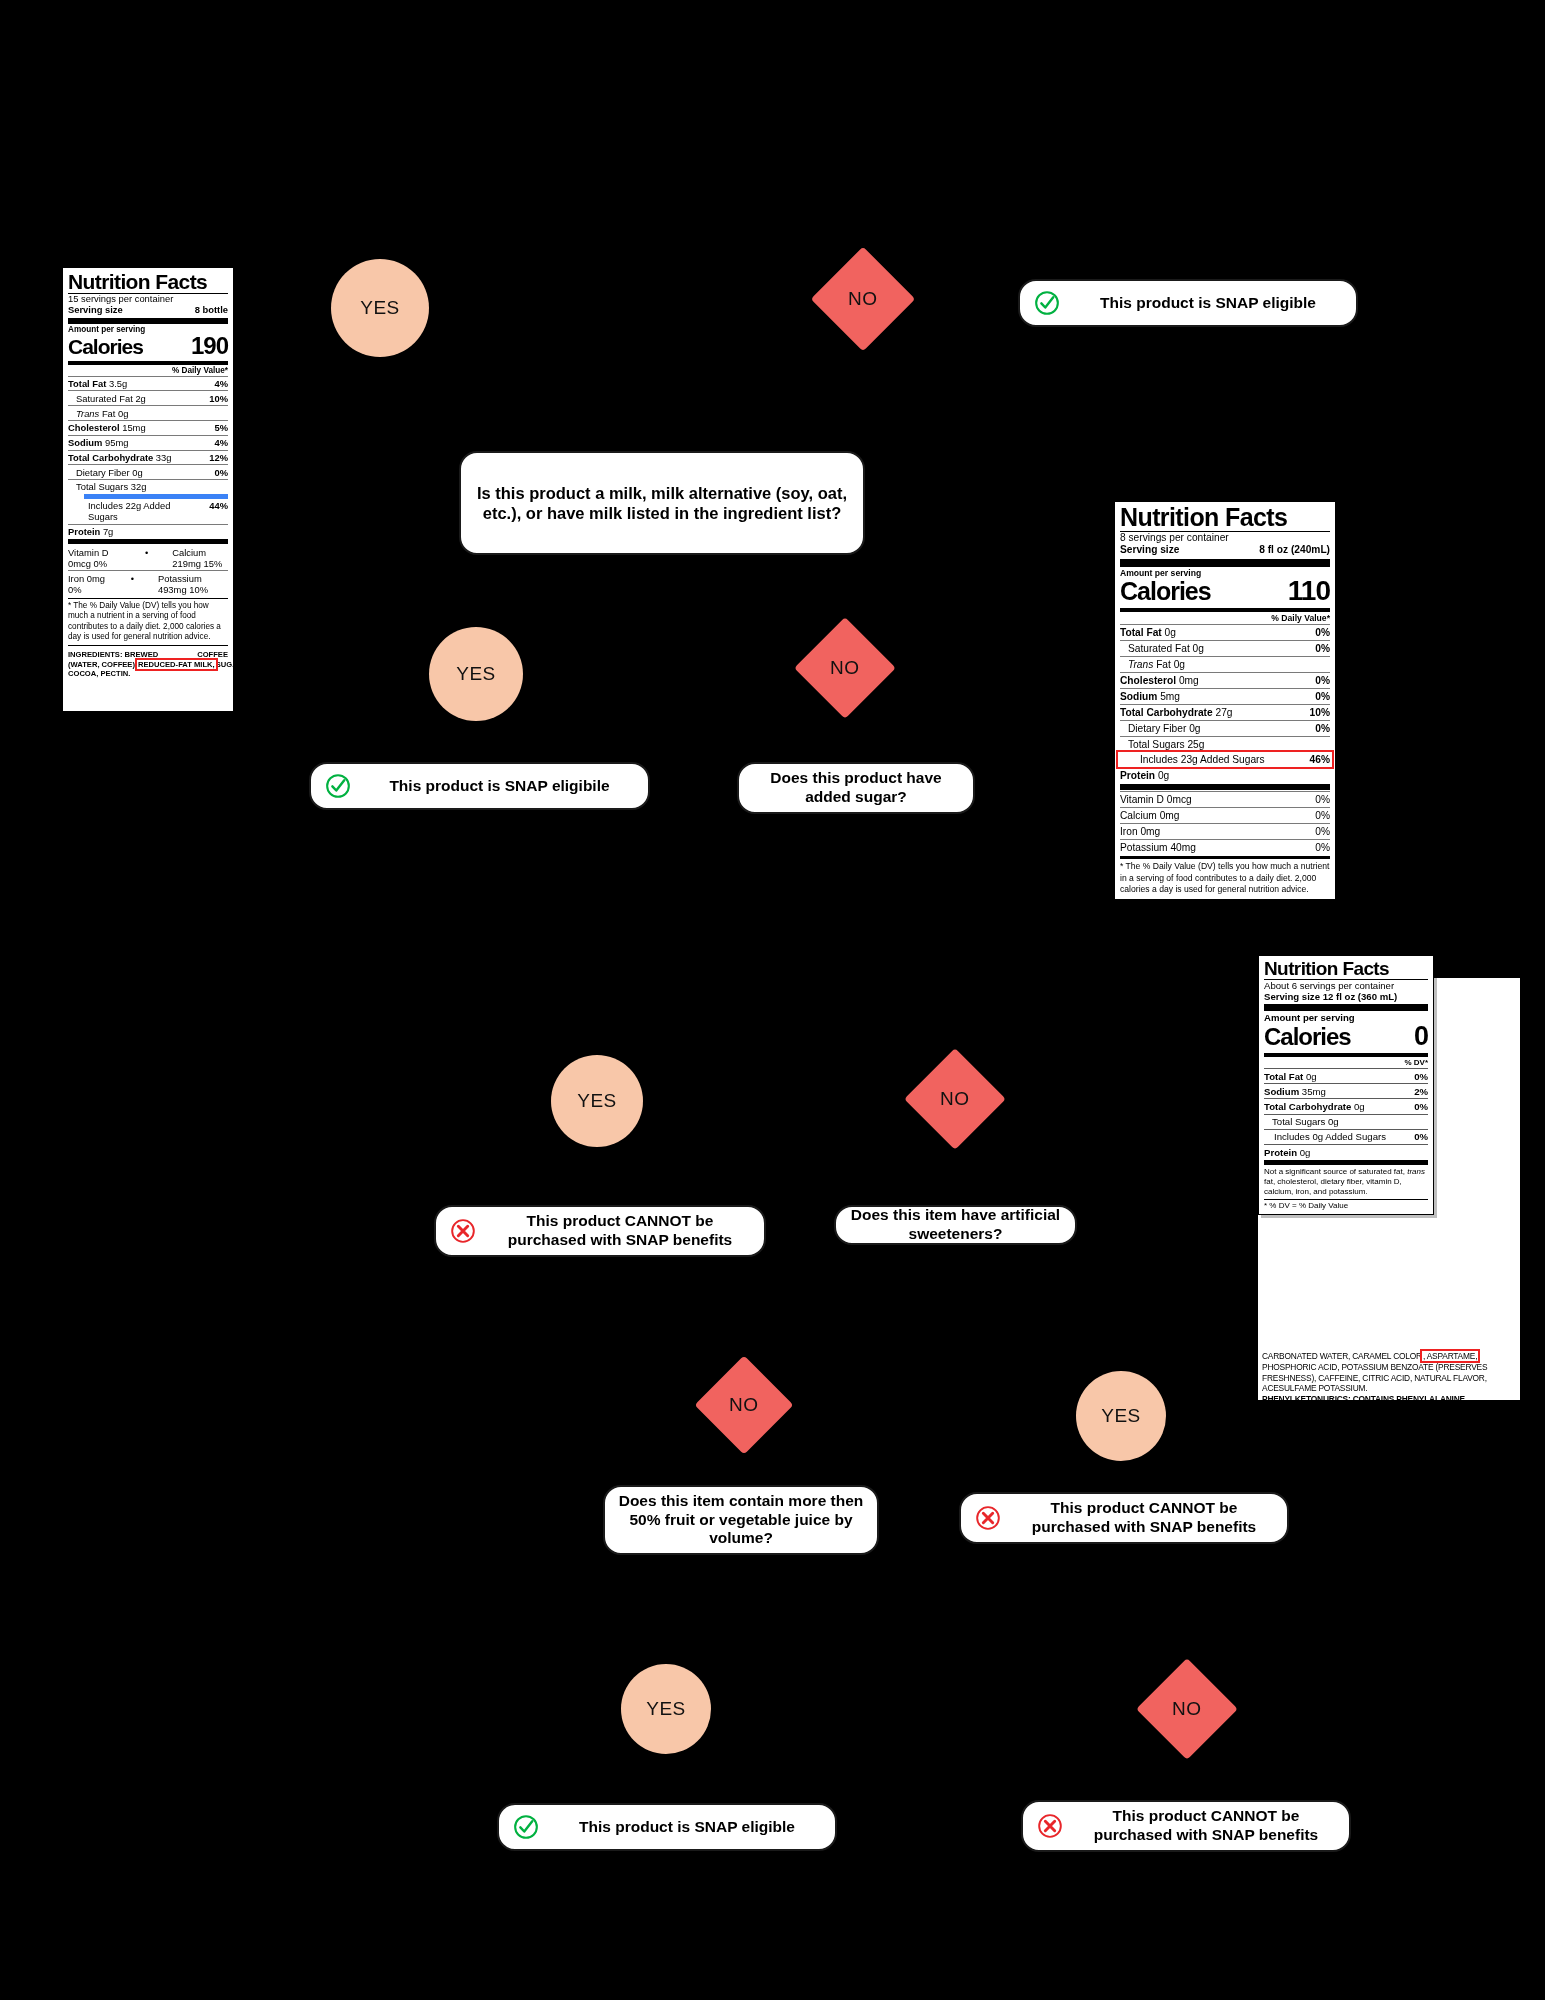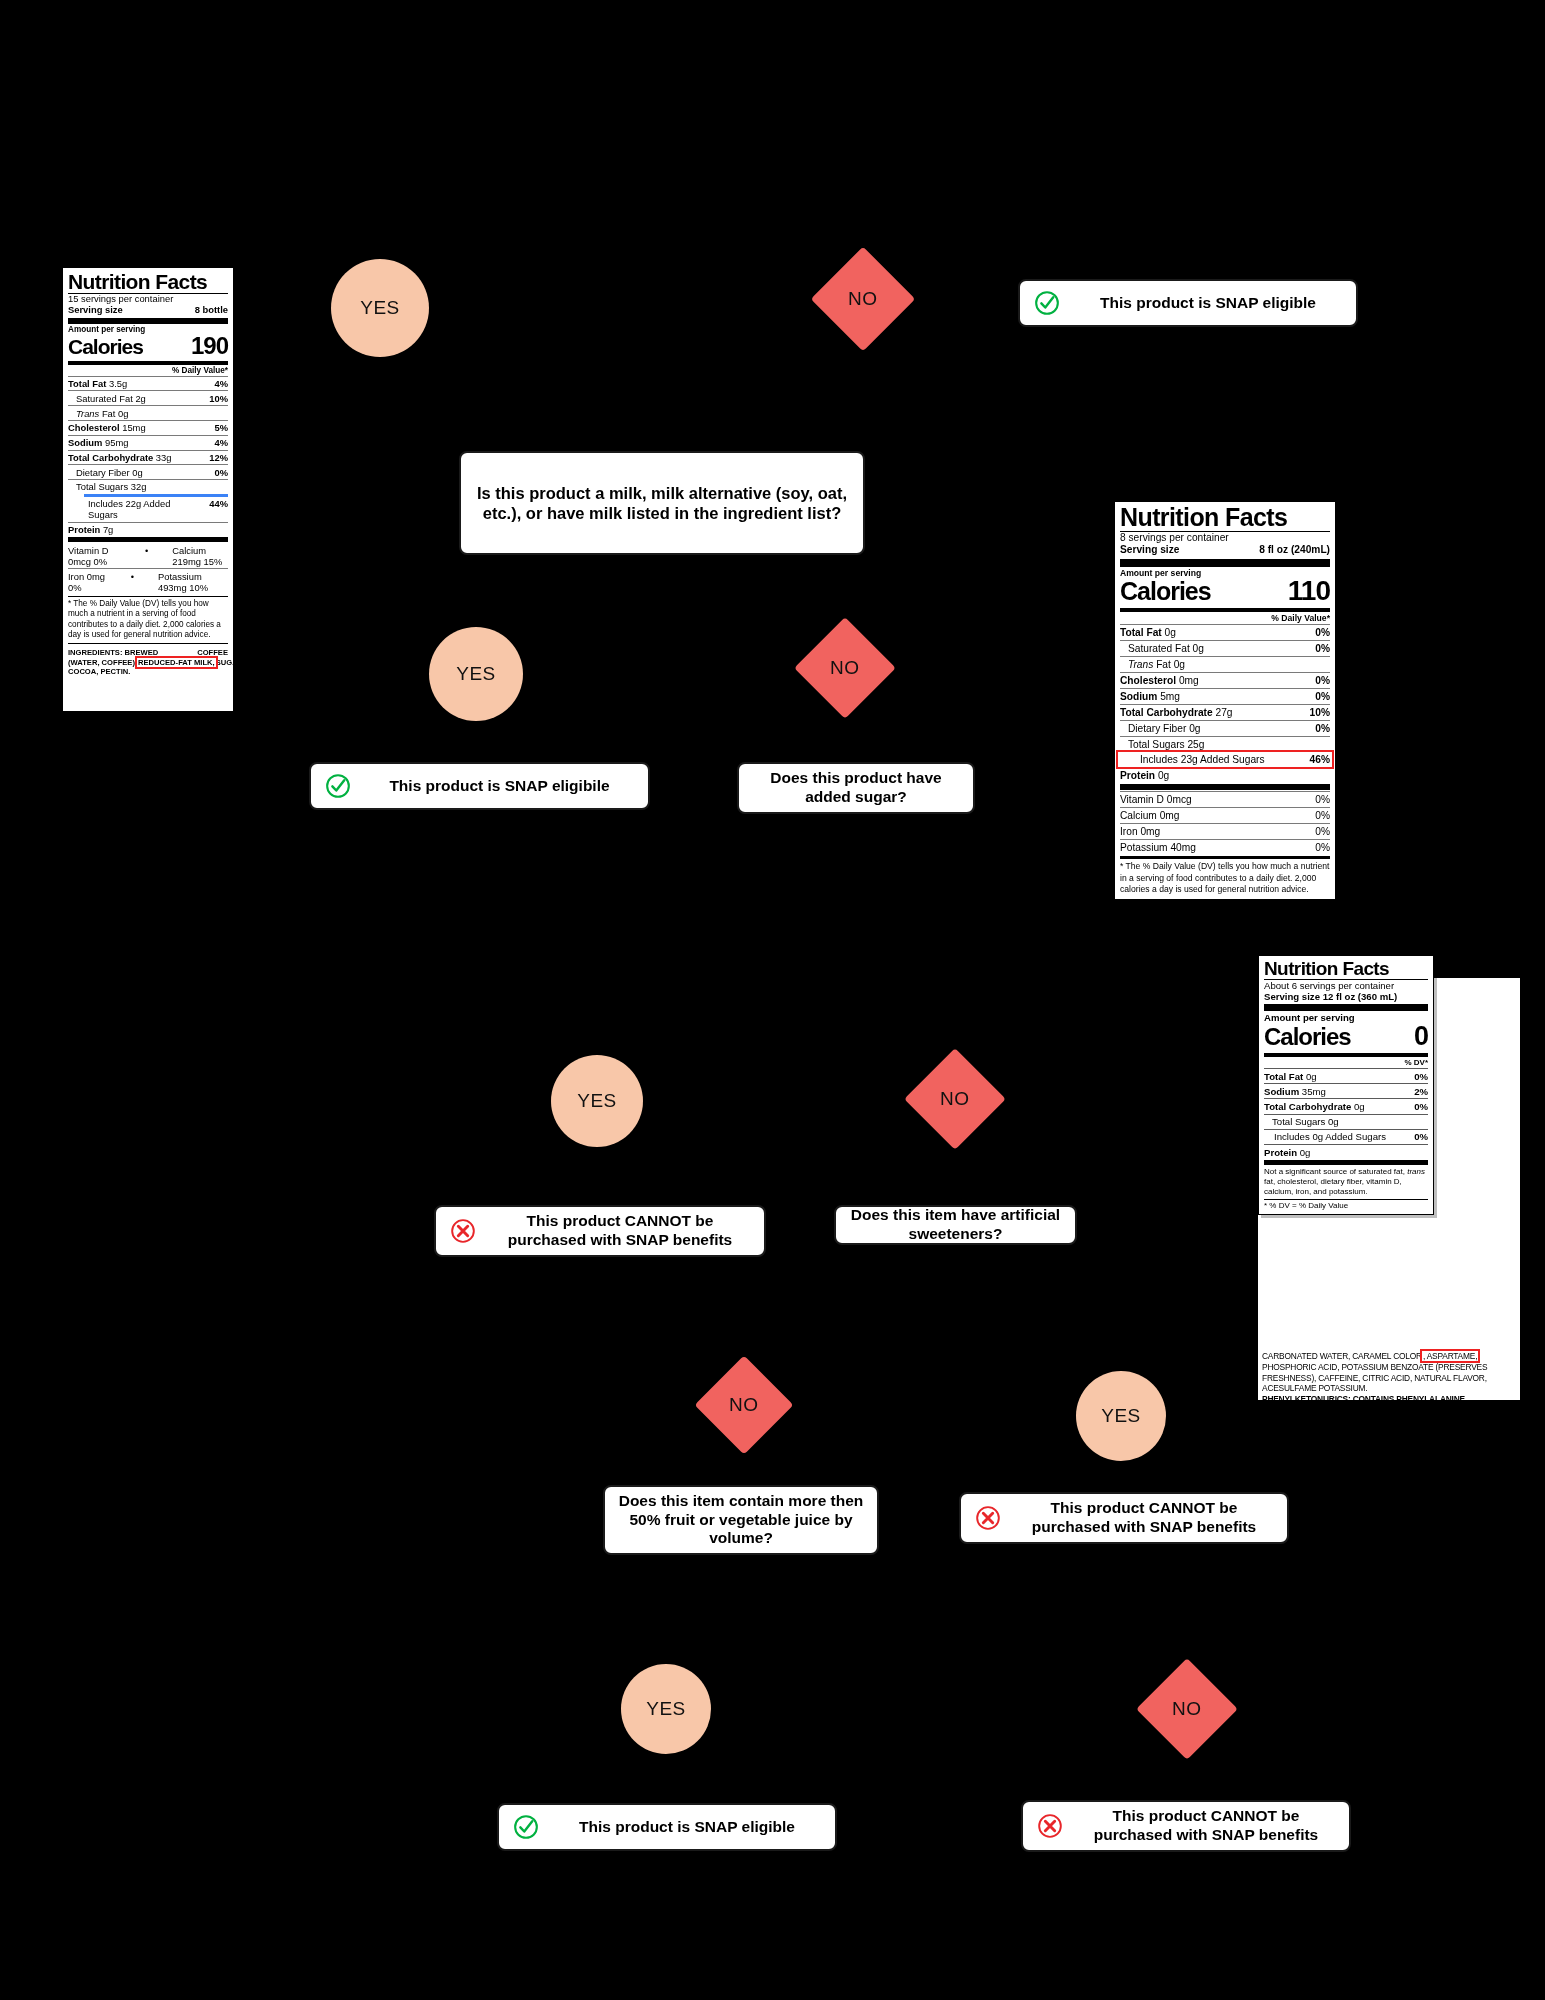--- a/index.html
+++ b/index.html
@@ -7,21 +7,21 @@
     font-family:"Liberation Sans", sans-serif;
     width:1545px;height:2000px;position:relative;overflow:hidden;
     -webkit-font-smoothing:antialiased;
   }
   .stage{position:absolute;inset:0;}
 
   
   .node{position:absolute;box-sizing:border-box;}
 
   .rbox{
-    background:#fff;border:2px solid #1a1a1a;border-radius:8px;
+    background:#fff;border:2px solid #1a1a1a;border-radius:18px;
     display:flex;align-items:center;justify-content:center;
     font-weight:bold;color:#000;text-align:center;line-height:1.22;
     box-shadow:1px 2px 0 rgba(0,0,0,.35);
     padding:6px 10px;
   }
   .rbox.withicon{justify-content:flex-start;gap:10px;padding-left:14px;}
   .rbox .txt{flex:1;text-align:center;}
 
   .ellipse{
     background:#f8c7a9;border-radius:50%;
@@ -126,21 +126,21 @@
           <span class="b">12%</span>
         </div>
       <div class="r row md">
           <span style="padding-left:8px;">Dietary Fiber 0g</span>
           <span class="b">0%</span>
         </div>
       <div class="r row md">
           <span style="padding-left:8px;">Total Sugars 32g</span>
           <span></span>
         </div>
-      <div class="row md" style="border-top:3px solid #3b82f6;margin-left:16px;padding:1.4px 0;">
+      <div class="row md" style="border-top:5px solid #3b82f6;margin-left:16px;padding:1.4px 0;">
           <span style="padding-left:4px;">Includes 22g Added Sugars</span>
           <span class="b">44%</span>
         </div>
       <div class="r row md">
           <span><b>Protein</b> 7g</span>
           <span></span>
         </div>
       <div class="bar-lg" style="height:5px;margin:1px 0;"></div>
       <div class="r row md" style="border-top:none;">
           <span>Vitamin D 0mcg 0%</span>

